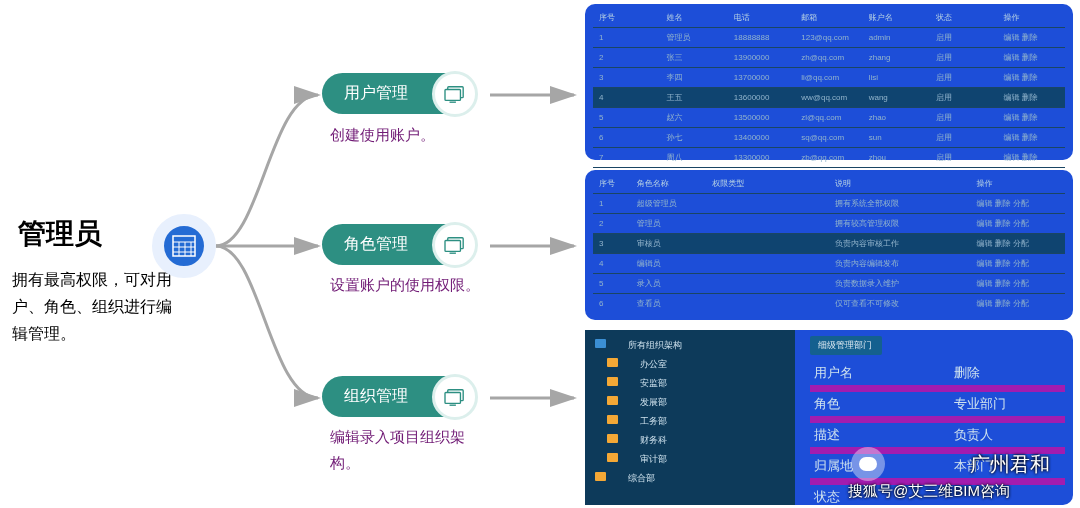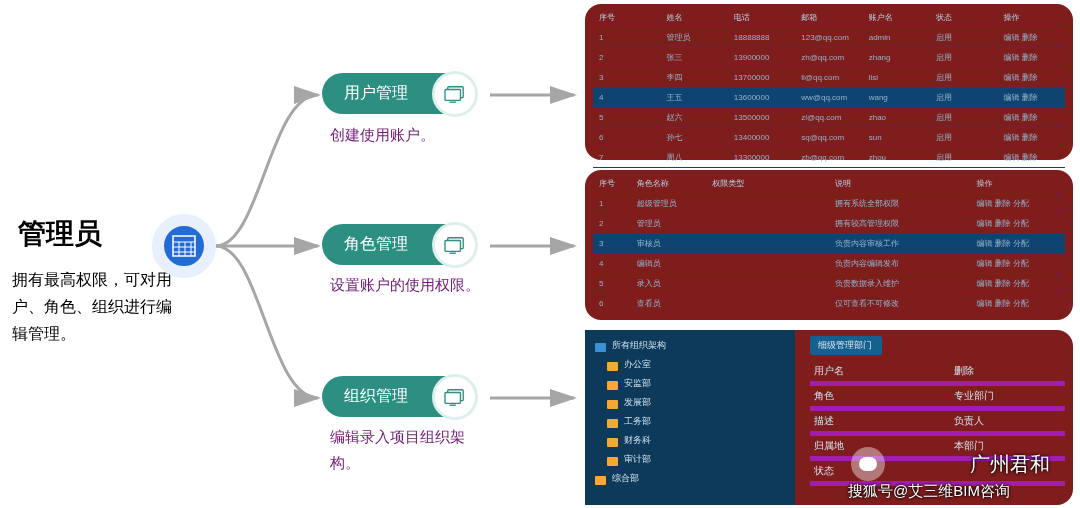--- a/index.html
+++ b/index.html
@@ -11,34 +11,34 @@
   .root-icon{position:absolute;left:152px;top:214px;width:64px;height:64px;border-radius:50%;background:#246bd4;border:12px solid #e8f0fd;display:flex;align-items:center;justify-content:center}
   .root-icon svg{width:24px;height:22px}
 
   .node{position:absolute;display:flex;align-items:center}
   .pill{background:#2d8f82;color:#fff;font-size:16px;padding:10px 64px 10px 22px;border-radius:22px;position:relative}
   .node .badge{position:absolute;right:-6px;top:50%;transform:translateY(-50%);width:46px;height:46px;border-radius:50%;background:#fff;border:3px solid #dcefec;display:flex;align-items:center;justify-content:center}
   .badge svg{width:22px;height:20px}
 
   .node-caption{position:absolute;font-size:15px;color:#701a75;line-height:1.7;width:160px}
 
-  .panel{position:absolute;background:#7f1d1d;border-radius:16px;color:#92b4cc;font-size:8px}
+  .panel{position:absolute;background:#1d4ed8;border-radius:10px;color:#92b4cc;font-size:8px}
   .panel table{width:100%;border-collapse:collapse;table-layout:fixed}
   .panel td,.panel th{padding:4px 6px;border-top:1px solid #1a4563;text-align:left;white-space:nowrap;overflow:hidden}
   .panel th{color:#b7d2e4;font-weight:400}
   .panel .hl{background:#0f4470}
   .panel tr:first-child td,.panel tr:first-child th{border-top:none}
 
   .tree{position:absolute;left:0;top:0;width:210px;height:100%;background:#0d3a5a;padding:6px 0}
-  .tree-item{display:flex;align-items:flex-end;gap:6px;padding:3px 10px;font-size:9px;color:#cfe2ee}
+  .tree-item{display:flex;align-items:flex-start;gap:22px;padding:3px 10px;font-size:9px;color:#cfe2ee}
   .folder{width:11px;height:9px;background:#f4a836;border-radius:1px;position:relative}
   .folder.blue{background:#3b8fd4}
   .detail{position:absolute;left:225px;top:6px;right:8px}
   .dhdr{background:#14608f;color:#dfeaf2;font-size:9px;padding:3px 8px;width:72px;border-radius:2px;margin-bottom:6px}
-  .drow{display:flex;font-size:10px;color:#cfe2ee;padding:3px 4px;border-bottom:5px solid #a21caf}
+  .drow{display:flex;font-size:13px;color:#cfe2ee;padding:3px 4px;border-bottom:7px solid #a21caf}
   .drow span:first-child{width:140px}
 
   svg.connector{position:absolute;left:0;top:0;width:1080px;height:508px;pointer-events:none}
   .arrow{stroke:#a6a6a6;stroke-width:3;fill:none}
   .arrowhead{fill:#a6a6a6}
 
   .watermark{position:absolute;right:30px;bottom:30px;color:#fff;font-size:20px;text-shadow:0 0 3px #000,0 0 3px #000}
   .watermark2{position:absolute;right:70px;bottom:7px;color:#fff;font-size:15px;text-shadow:0 0 3px #000,0 0 3px #000}
   .wechat{position:absolute;right:195px;bottom:27px;width:34px;height:34px;border-radius:50%;background:rgba(255,255,255,.4);display:flex;align-items:center;justify-content:center}
   .wechat::before{content:"";width:18px;height:14px;background:#fff;border-radius:7px}

